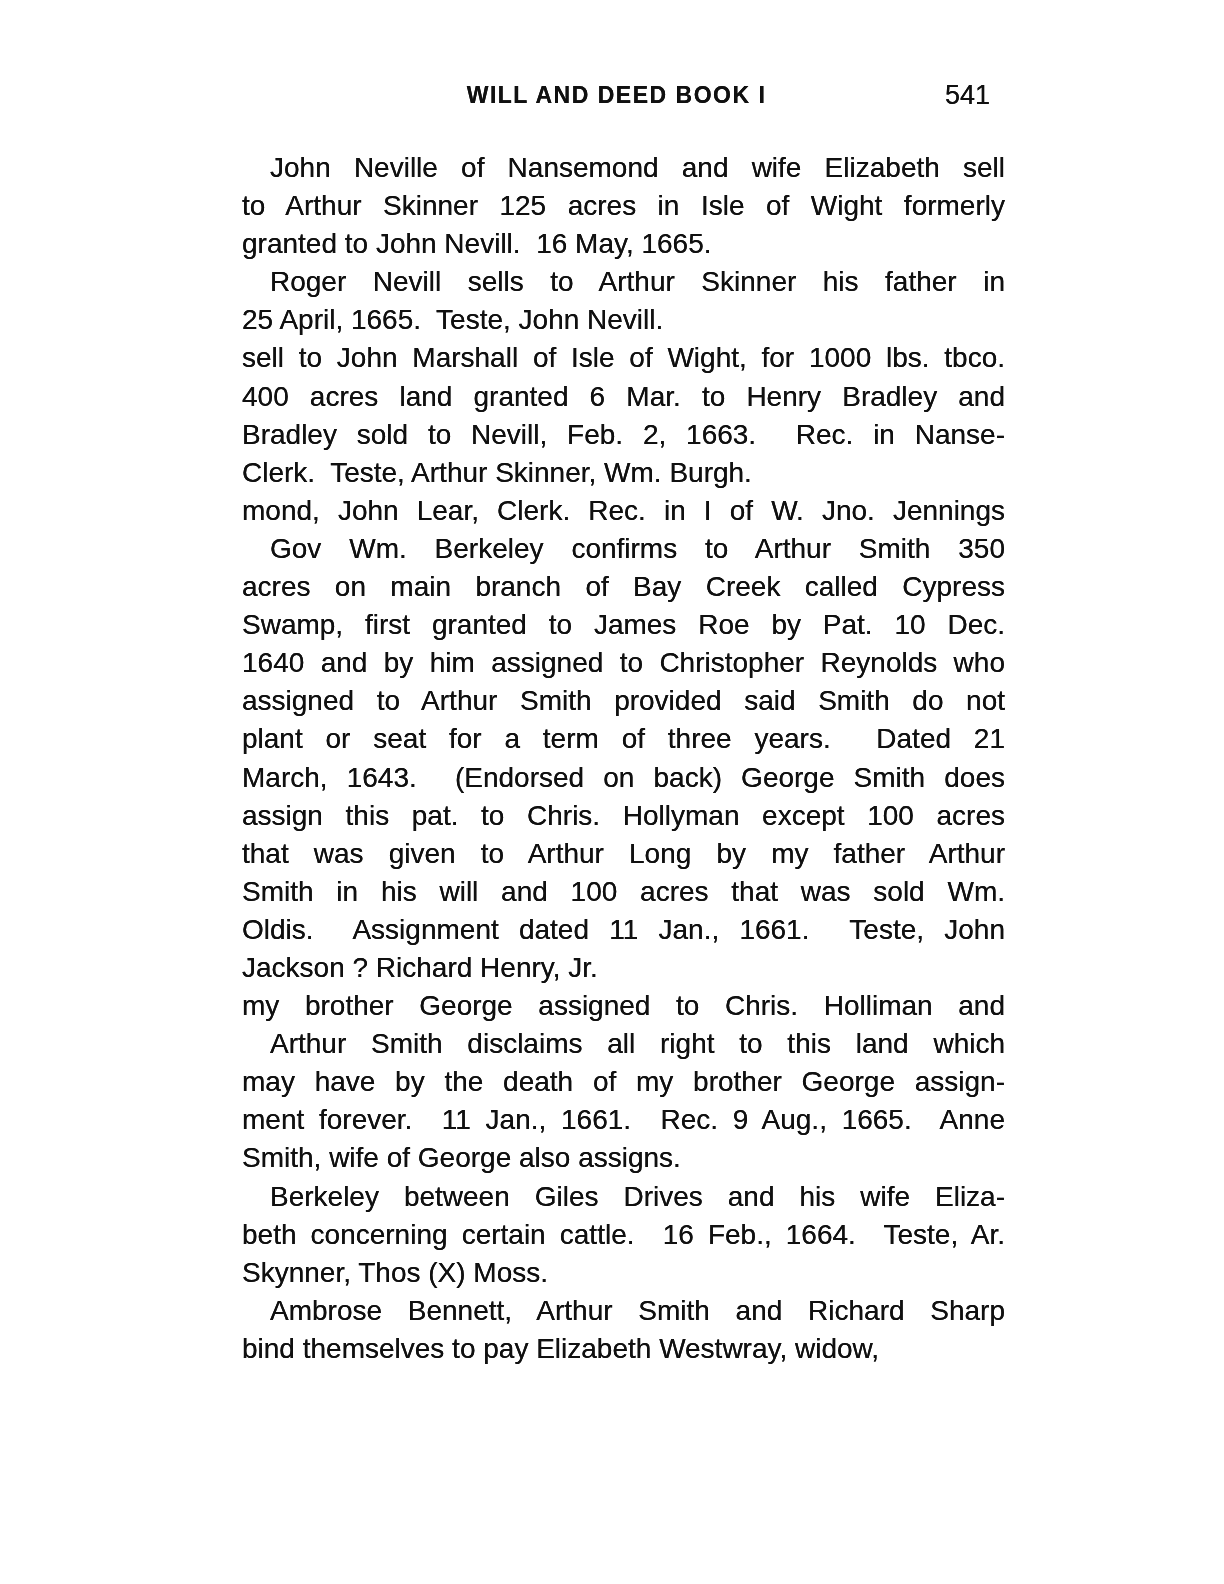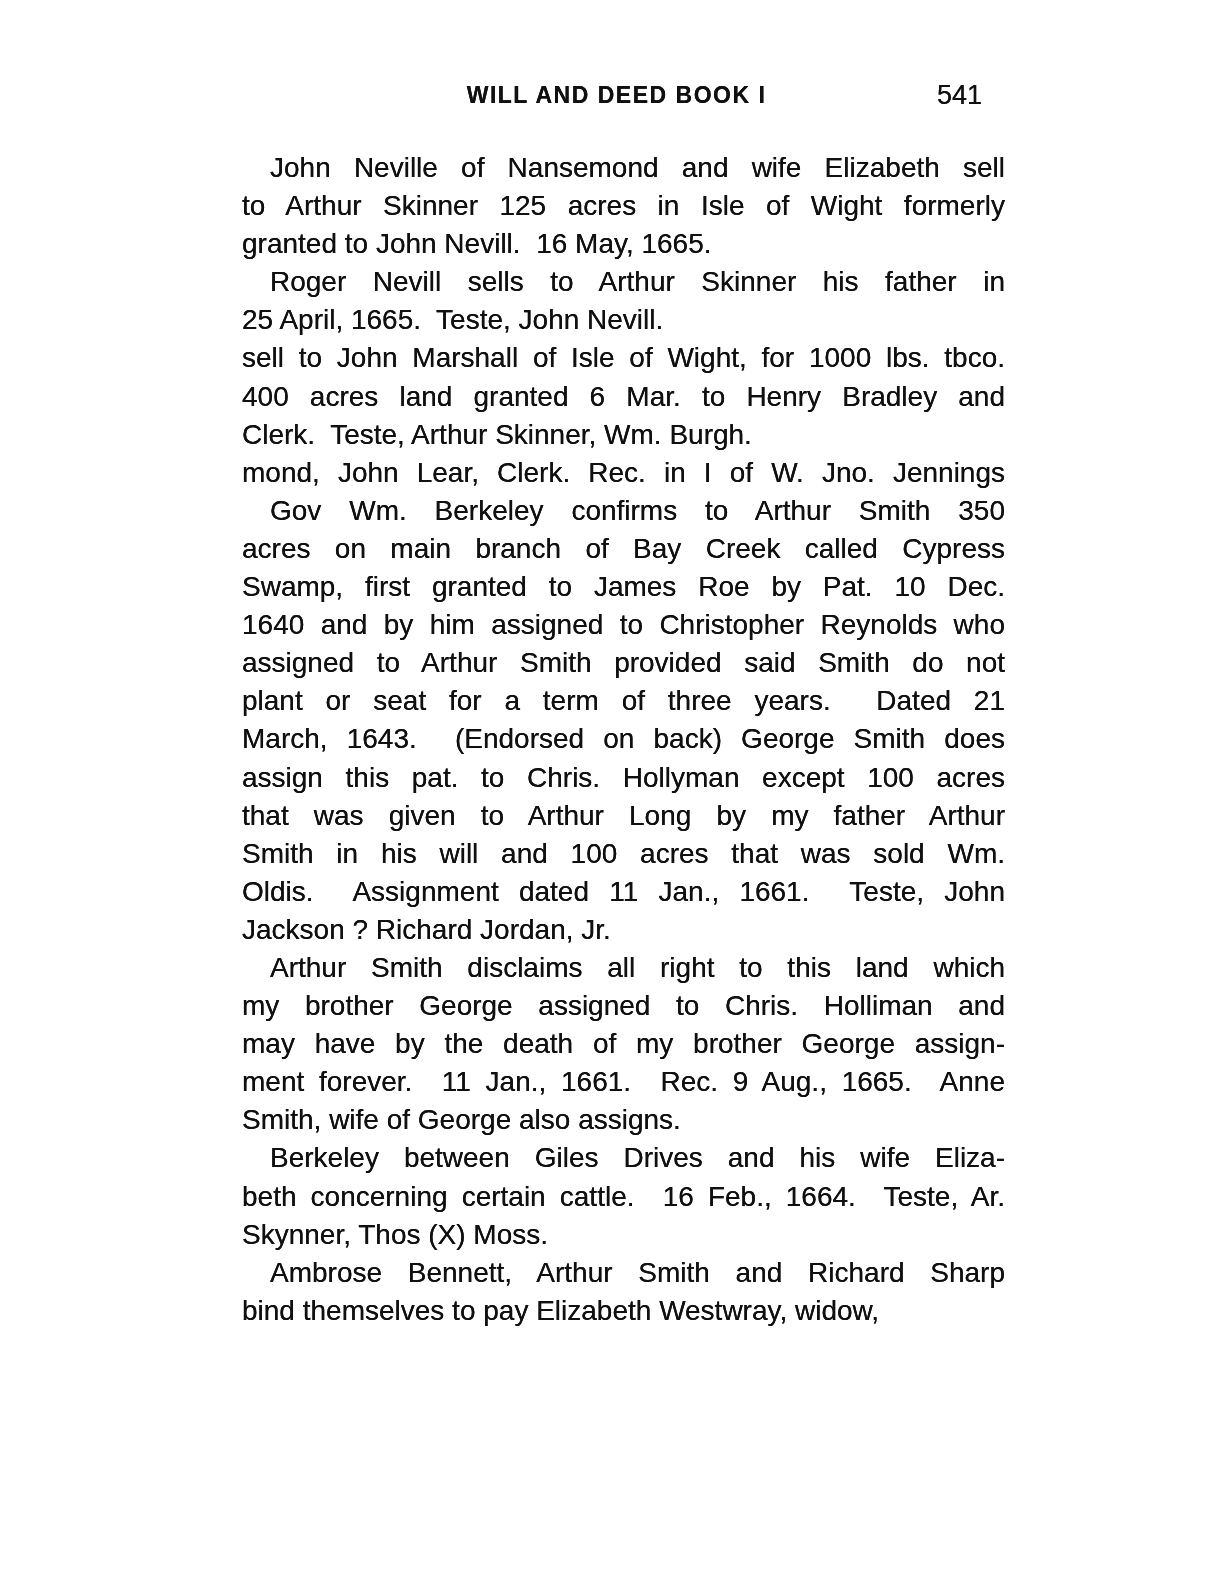--- a/index.html
+++ b/index.html
@@ -33,21 +33,21 @@
     display: block;
     text-align: center;
     font-size: 23px;
     line-height: 30px;
     letter-spacing: 1.5px;
     font-weight: bold;
     text-shadow: 0 0 0.4px currentColor;
   }
   .page-number {
     position: absolute;
-    right: 16px;
+    right: 8px;
     top: 0;
     font-size: 27px;
     line-height: 30px;
     text-shadow: 0 0 0.4px currentColor;
     text-align: right;
   }
 
   
   .text-block {
     position: absolute;
@@ -77,36 +77,37 @@
     <span class="page-number">541</span>
   </div>
   <div class="text-block">
       <div class="line first">John Neville of Nansemond and wife Elizabeth sell</div>
       <div class="line">to Arthur Skinner 125 acres in Isle of Wight formerly</div>
       <div class="line last">granted to John Nevill.  16 May, 1665.</div>
       <div class="line first">Roger Nevill sells to Arthur Skinner his father in</div>
       <div class="line last">25 April, 1665.  Teste, John Nevill.</div>
       <div class="line">sell to John Marshall of Isle of Wight, for 1000 lbs. tbco.</div>
       <div class="line">400 acres land granted 6 Mar. to Henry Bradley and</div>
+      <div class="line">Bradley sold to Nevill, Feb. 2, 1663.  Rec. in Nanse-</div>
       <div class="line last">Clerk.  Teste, Arthur Skinner, Wm. Burgh.</div>
       <div class="line">mond, John Lear, Clerk. Rec. in I of W. Jno. Jennings</div>
       <div class="line first">Gov Wm. Berkeley confirms to Arthur Smith 350</div>
       <div class="line">acres on main branch of Bay Creek called Cypress</div>
       <div class="line">Swamp, first granted to James Roe by Pat. 10 Dec.</div>
       <div class="line">1640 and by him assigned to Christopher Reynolds who</div>
       <div class="line">assigned to Arthur Smith provided said Smith do not</div>
       <div class="line">plant or seat for a term of three years.  Dated 21</div>
       <div class="line">March, 1643.  (Endorsed on back) George Smith does</div>
       <div class="line">assign this pat. to Chris. Hollyman except 100 acres</div>
       <div class="line">that was given to Arthur Long by my father Arthur</div>
       <div class="line">Smith in his will and 100 acres that was sold Wm.</div>
       <div class="line">Oldis.  Assignment dated 11 Jan., 1661.  Teste, John</div>
-      <div class="line last">Jackson ? Richard Jordan, Jr.</div>
+      <div class="line last">Jackson ? Richard Henry, Jr.</div>
+      <div class="line">my brother George assigned to Chris. Holliman and</div>
       <div class="line first">Arthur Smith disclaims all right to this land which</div>
-      <div class="line">my brother George assigned to Chris. Holliman and</div>
       <div class="line">may have by the death of my brother George assign-</div>
       <div class="line">ment forever.  11 Jan., 1661.  Rec. 9 Aug., 1665.  Anne</div>
       <div class="line last">Smith, wife of George also assigns.</div>
       <div class="line first">Berkeley between Giles Drives and his wife Eliza-</div>
       <div class="line">beth concerning certain cattle.  16 Feb., 1664.  Teste, Ar.</div>
       <div class="line last">Skynner, Thos (X) Moss.</div>
       <div class="line first">Ambrose Bennett, Arthur Smith and Richard Sharp</div>
       <div class="line last">bind themselves to pay Elizabeth Westwray, widow,</div>
     </div>
 </div>

